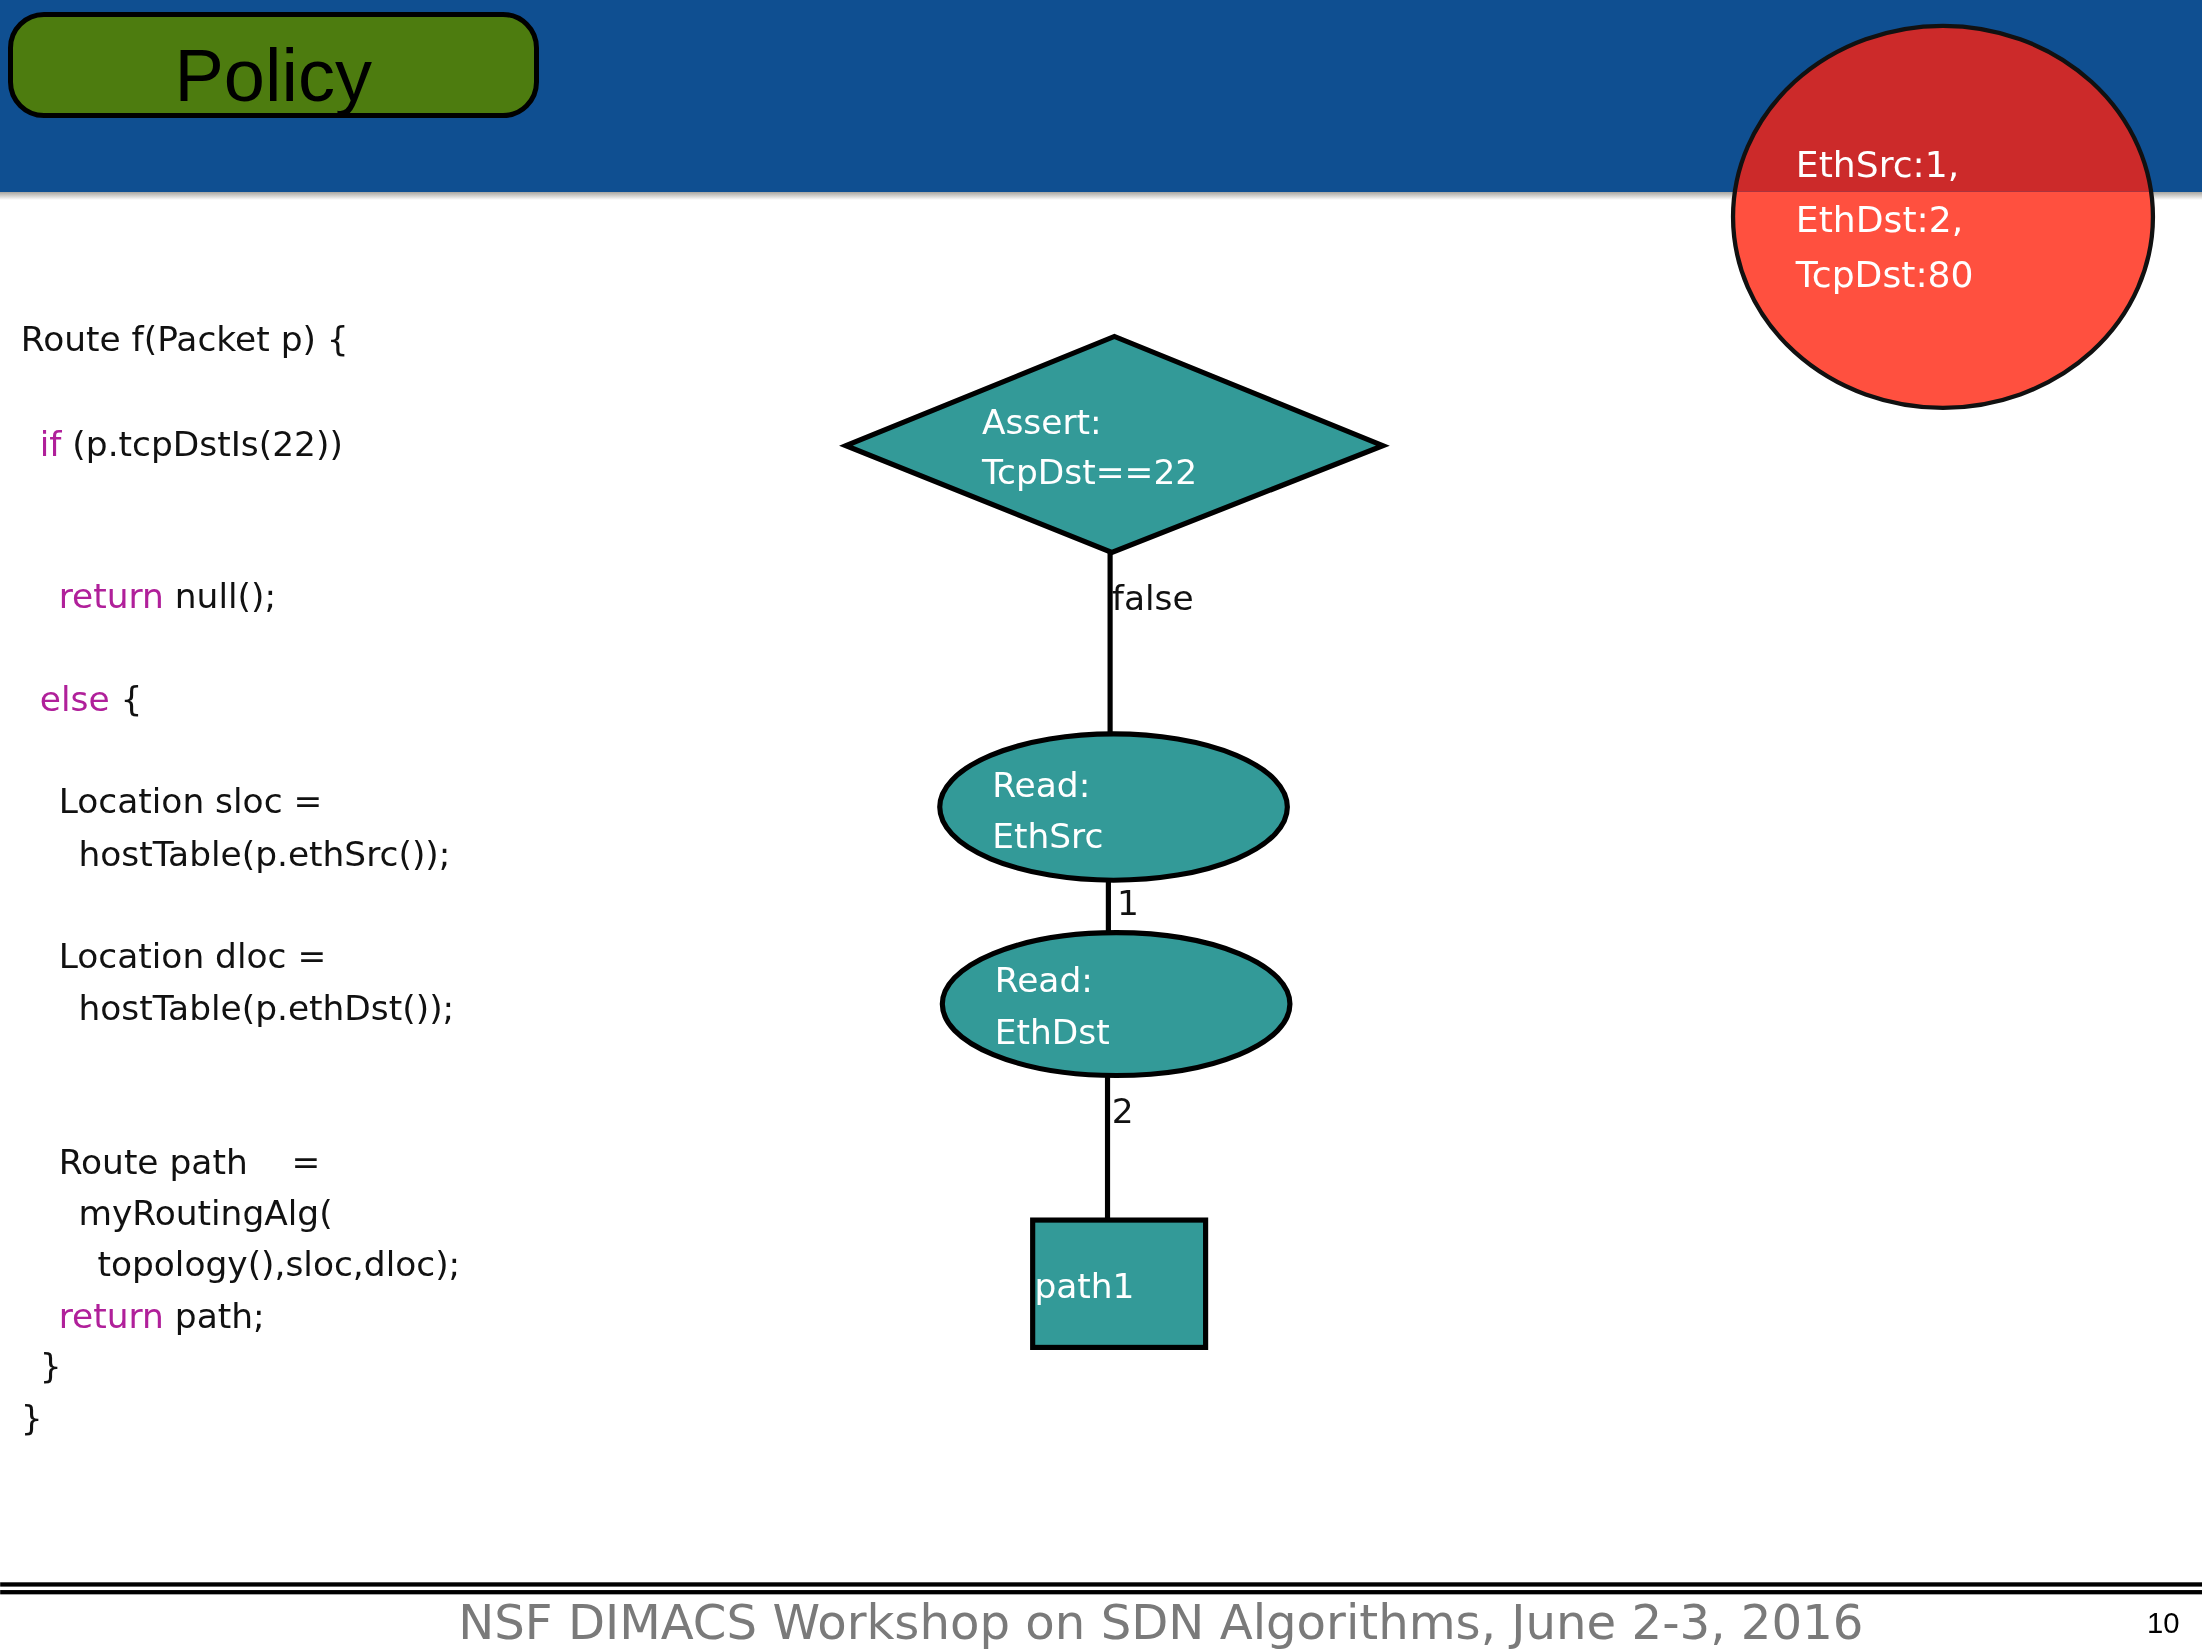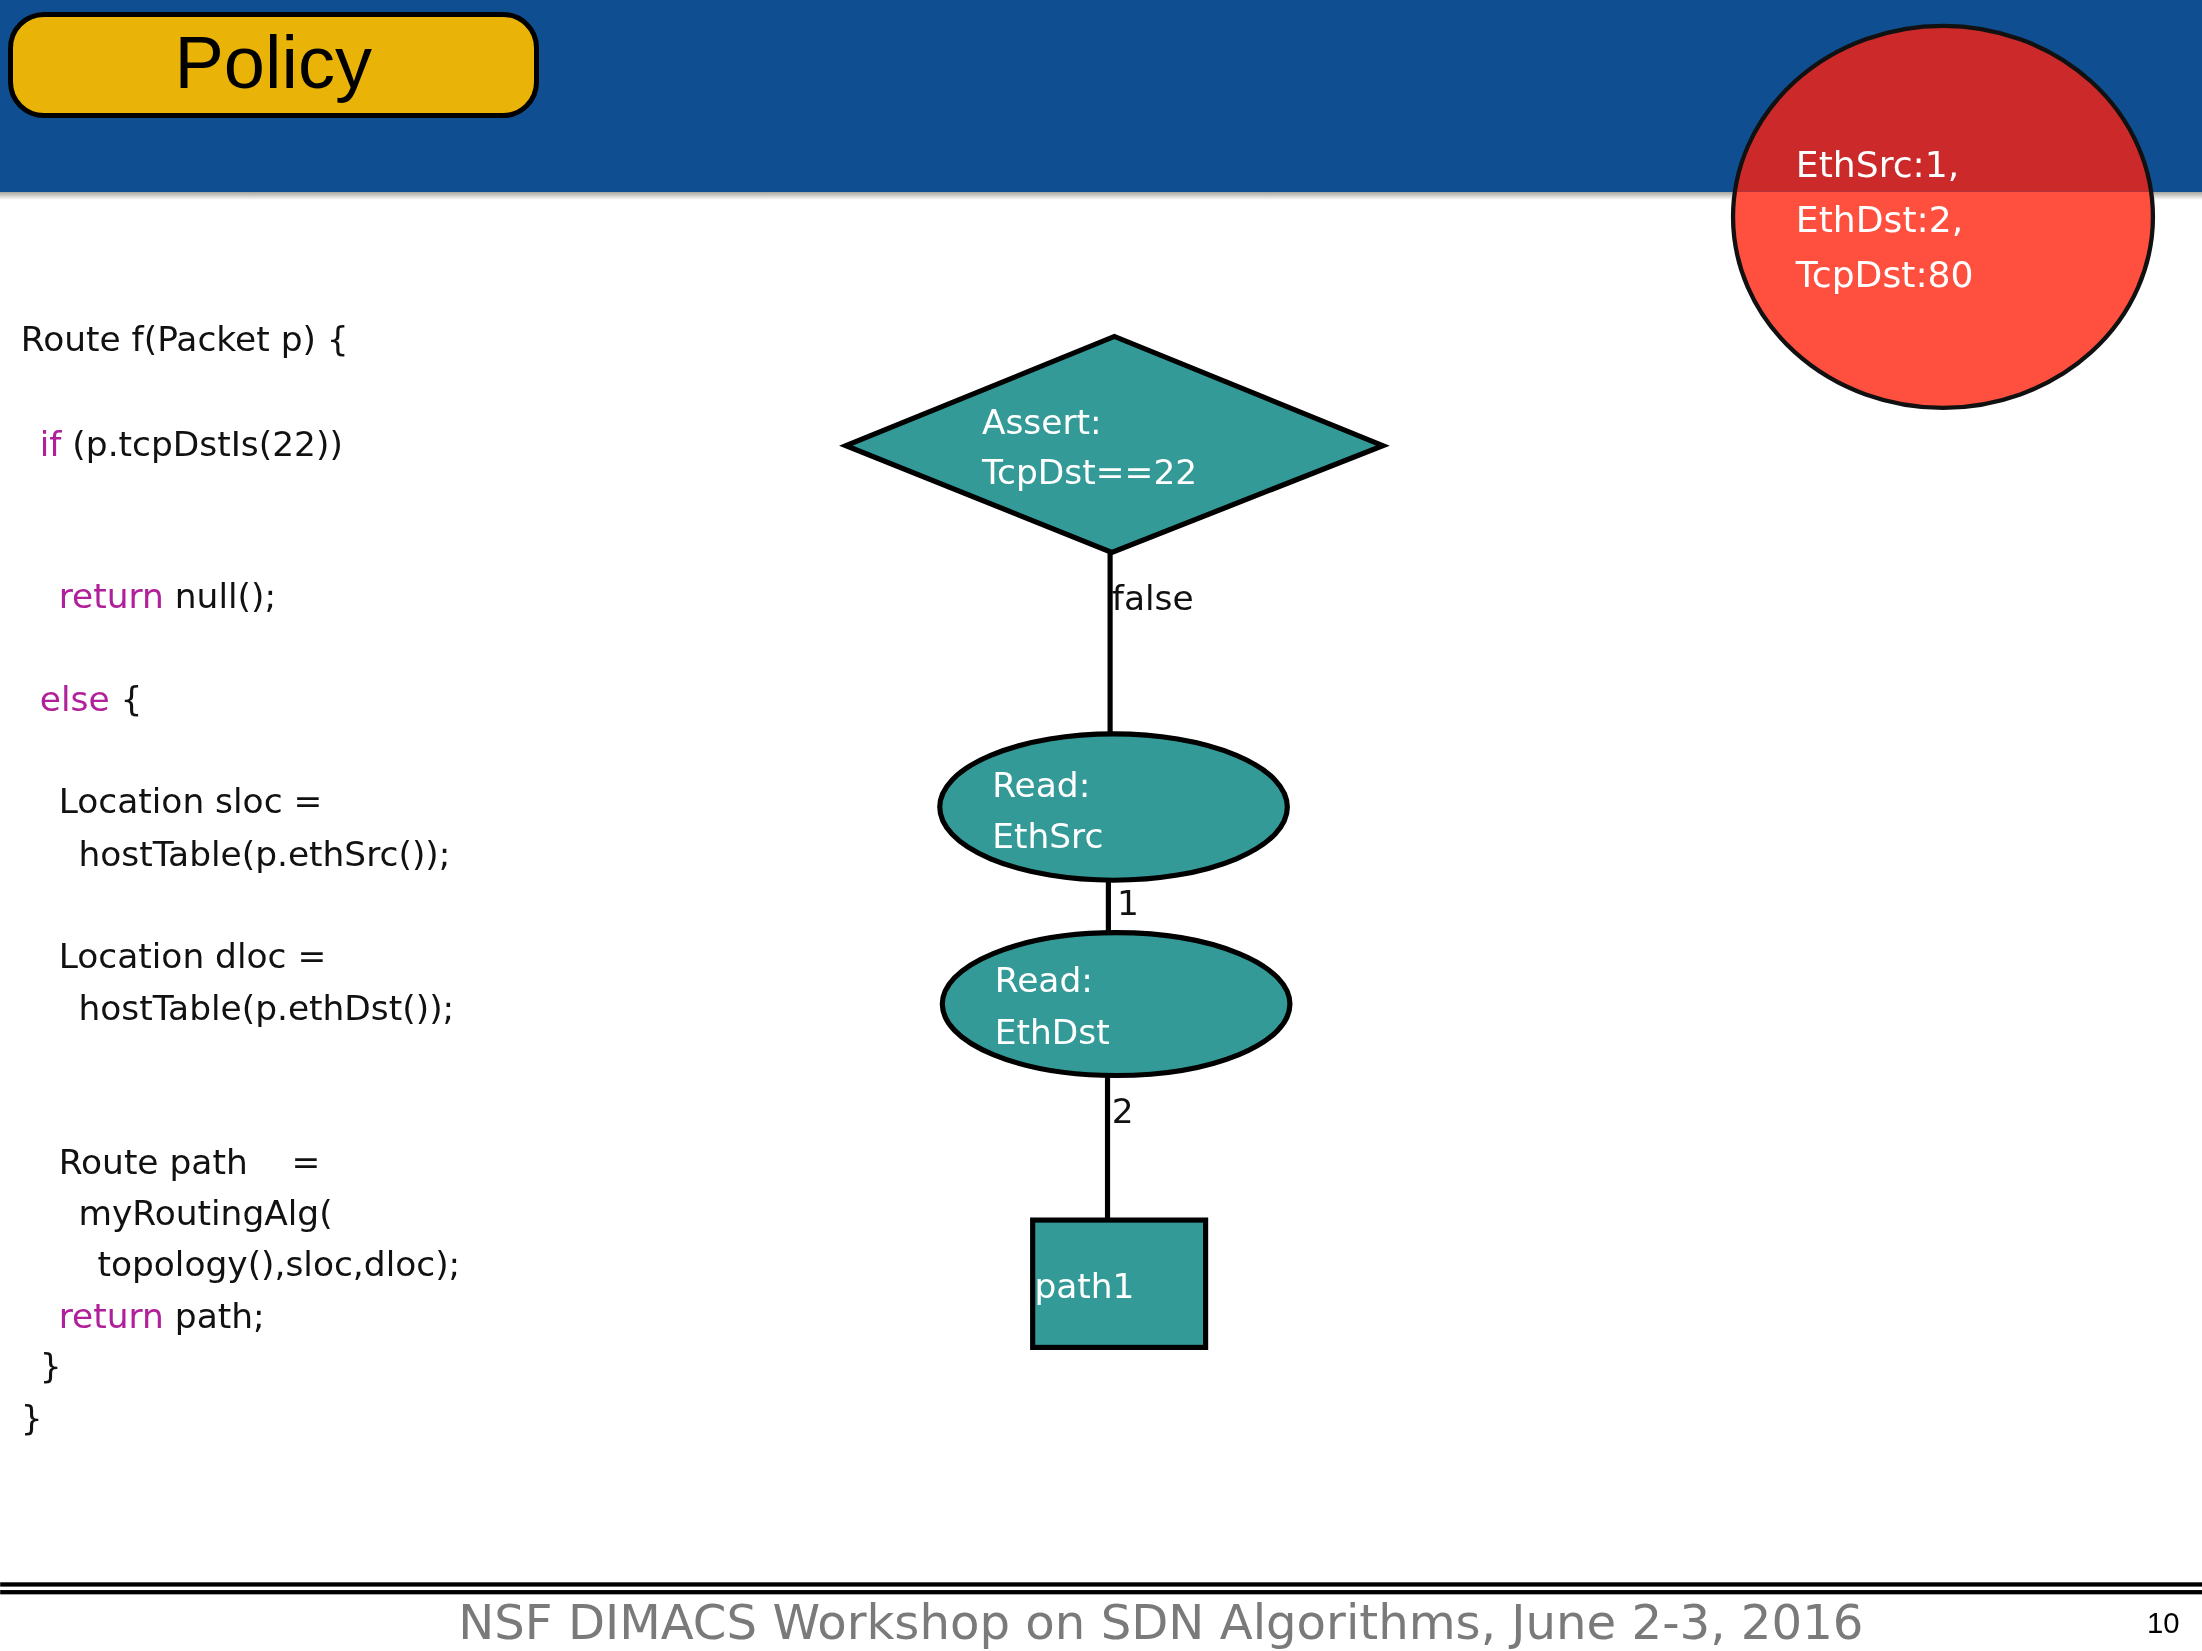--- a/index.html
+++ b/index.html
@@ -1,19 +1,19 @@
 <!DOCTYPE html>
 <html style="font-size:13.8px"><head>
 <meta charset="utf-8">
 <style>
   html, body { margin: 0; padding: 0; background: #ffffff; }
   body { width: 2203px; height: 1652px; position: relative; overflow: hidden; font-family: "Liberation Sans", "DejaVu Sans", sans-serif; }
   .header-band { position: absolute; left: 0; top: 0; width: 2203px; height: 192px; background: #0f4f91; }
   .header-shadow { position: absolute; left: 0; top: 192px; width: 2203px; height: 7.7px; background: linear-gradient(#a8a6a0, #ffffff); }
-  .title-pill { position: absolute; left: 7.7px; top: 12px; width: 521px; height: 96px; background: #eab308; border: 5.2px solid #000; border-radius: 36px; display: flex; align-items: center; justify-content: center; }
+  .title-pill { position: absolute; left: 7.7px; top: 12px; width: 521px; height: 96px; background: #4d7c0f; border: 5.2px solid #000; border-radius: 36px; display: flex; align-items: flex-end; justify-content: center; }
   .title-text { font-family: "Liberation Sans", sans-serif; font-size: 74px; color: #000; line-height: 1; margin-top: -3.4px; }
   svg.canvas { position: absolute; left: 0; top: 0; }
   .code-line { font-family: "DejaVu Sans", "Liberation Sans", sans-serif; font-size: 40px; fill: #111; }
   .kw { fill: #b0209a; }
   .node-text { font-family: "DejaVu Sans", sans-serif; font-size: 40px; fill: #ffffff; }
   .edge-text { font-family: "DejaVu Sans", sans-serif; font-size: 40px; fill: #111; }
   .packet-text { font-family: "DejaVu Sans", sans-serif; font-size: 42px; fill: #ffffff; }
   .footer-text { font-family: "DejaVu Sans", sans-serif; font-size: 56px; fill: #7a7a7a; }
   .page-num { font-family: "Liberation Sans", sans-serif; font-size: 34px; fill: #000; }
 </style>

